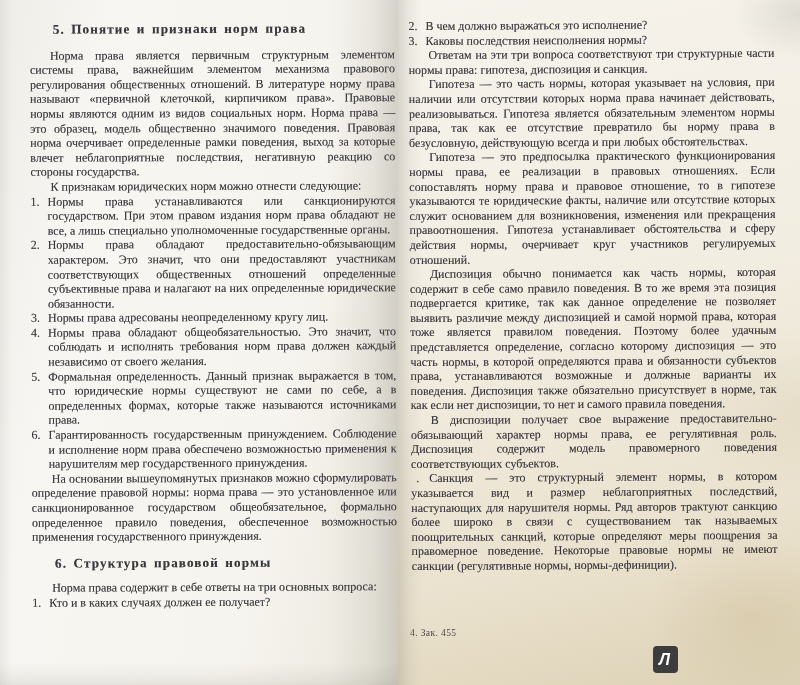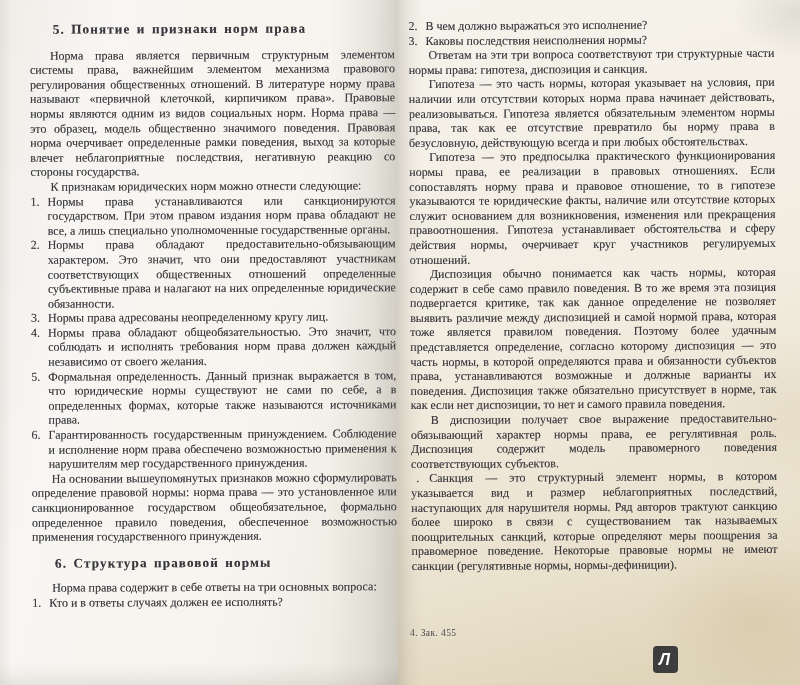--- a/index.html
+++ b/index.html
@@ -119,21 +119,21 @@
     <p class="li"><span class="num">2.</span><span>Нормы права обладают предоставительно-обязывающим характером. Это значит, что они предоставляют участникам соответствующих общественных отношений определенные субъективные права и налагают на них определенные юридические обязанности.</span></p>
     <p class="li"><span class="num">3.</span><span>Нормы права адресованы неопределенному кругу лиц.</span></p>
     <p class="li"><span class="num">4.</span><span>Нормы права обладают общеобязательностью. Это значит, что соблюдать и исполнять требования норм права должен каждый независимо от своего желания.</span></p>
     <p class="li"><span class="num">5.</span><span>Формальная определенность. Данный признак выражается в том, что юридические нормы существуют не сами по себе, а в определенных формах, которые также называются источниками права.</span></p>
     <p class="li"><span class="num">6.</span><span>Гарантированность государственным принуждением. Соблюдение и исполнение норм права обеспечено возможностью применения к нарушителям мер государственного принуждения.</span></p>
 
     <p class="ind">На основании вышеупомянутых признаков можно сформулировать определение правовой нормы: норма права — это установленное или санкционированное государством общеобязательное, формально определенное правило поведения, обеспеченное возможностью применения государственного принуждения.</p>
 
     <div class="sec-heading second">6. Структура правовой нормы</div>
     <p class="ind">Норма права содержит в себе ответы на три основных вопроса:</p>
-    <p class="li"><span class="num">1.</span><span>Кто и в ответы случаях должен ее исполнять?</span></p>
+    <p class="li"><span class="num">1.</span><span>Кто и в каких случаях должен ее получает?</span></p>
   </div>
 
   <div class="text text-right">
     <p class="li"><span class="num">2.</span><span>В чем должно выражаться это исполнение?</span></p>
     <p class="li"><span class="num">3.</span><span>Каковы последствия неисполнения нормы?</span></p>
 
     <p class="ind">Ответам на эти три вопроса соответствуют три структурные части нормы права: гипотеза, диспозиция и санкция.</p>
     <p class="ind">Гипотеза — это часть нормы, которая указывает на условия, при наличии или отсутствии которых норма права начинает действовать, реализовываться. Гипотеза является обязательным элементом нормы права, так как ее отсутствие превратило бы норму права в безусловную, действующую всегда и при любых обстоятельствах.</p>
     <p class="ind">Гипотеза — это предпосылка практического функционирования нормы права, ее реализации в правовых отношениях. Если сопоставлять норму права и правовое отношение, то в гипотезе указываются те юридические факты, наличие или отсутствие которых служит основанием для возникновения, изменения или прекращения правоотношения. Гипотеза устанавливает обстоятельства и сферу действия нормы, очерчивает круг участников регулируемых отношений.</p>
     <p class="ind">Диспозиция обычно понимается как часть нормы, которая содержит в себе само правило поведения. В то же время эта позиция подвергается критике, так как данное определение не позволяет выявить различие между диспозицией и самой нормой права, которая тоже является правилом поведения. Поэтому более удачным представляется определение, согласно которому диспозиция — это часть нормы, в которой определяются права и обязанности субъектов права, устанавливаются возможные и должные варианты их поведения. Диспозиция также обязательно присутствует в норме, так как если нет диспозиции, то нет и самого правила поведения.</p>

